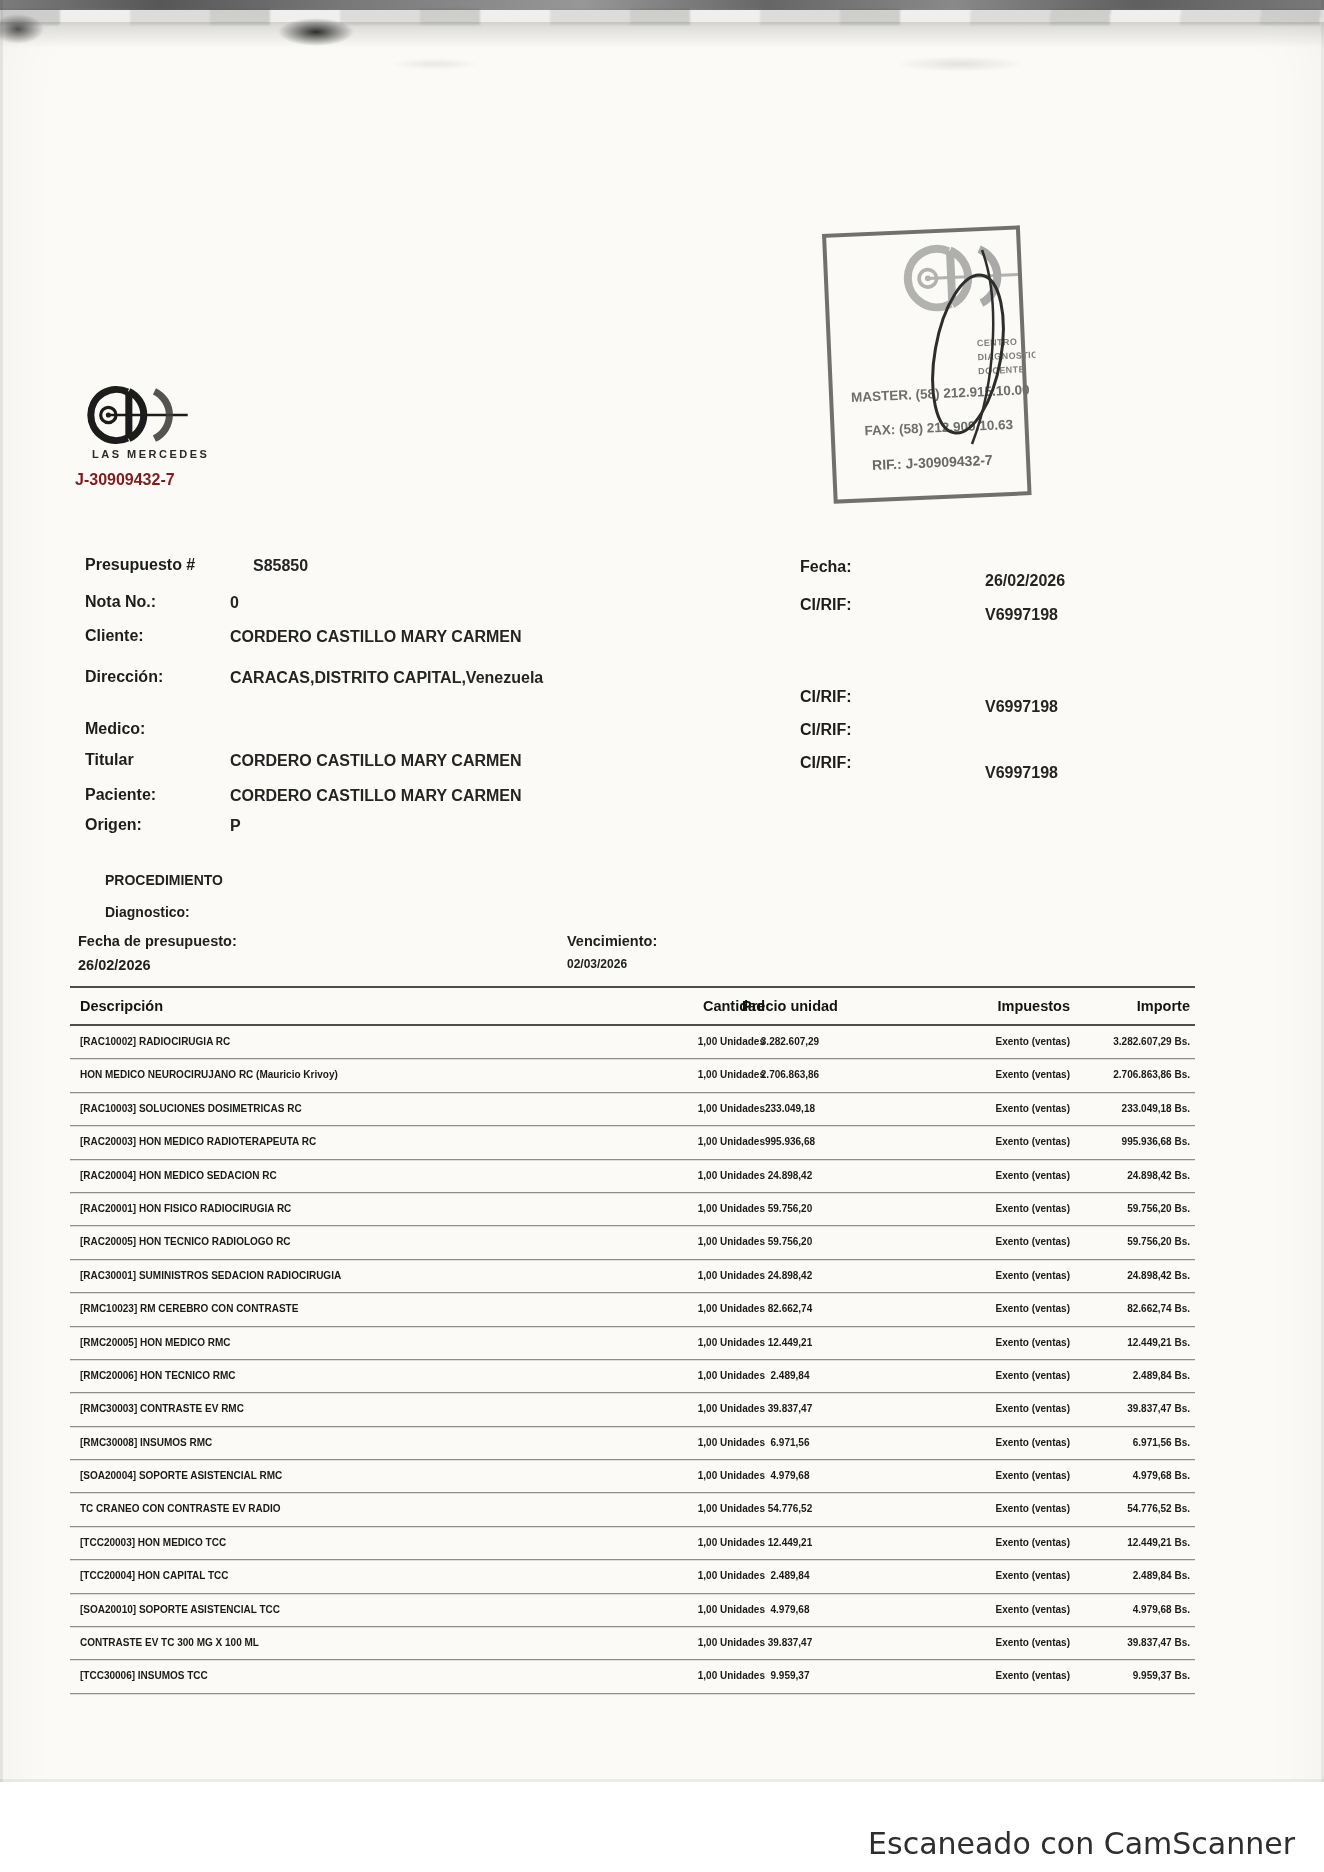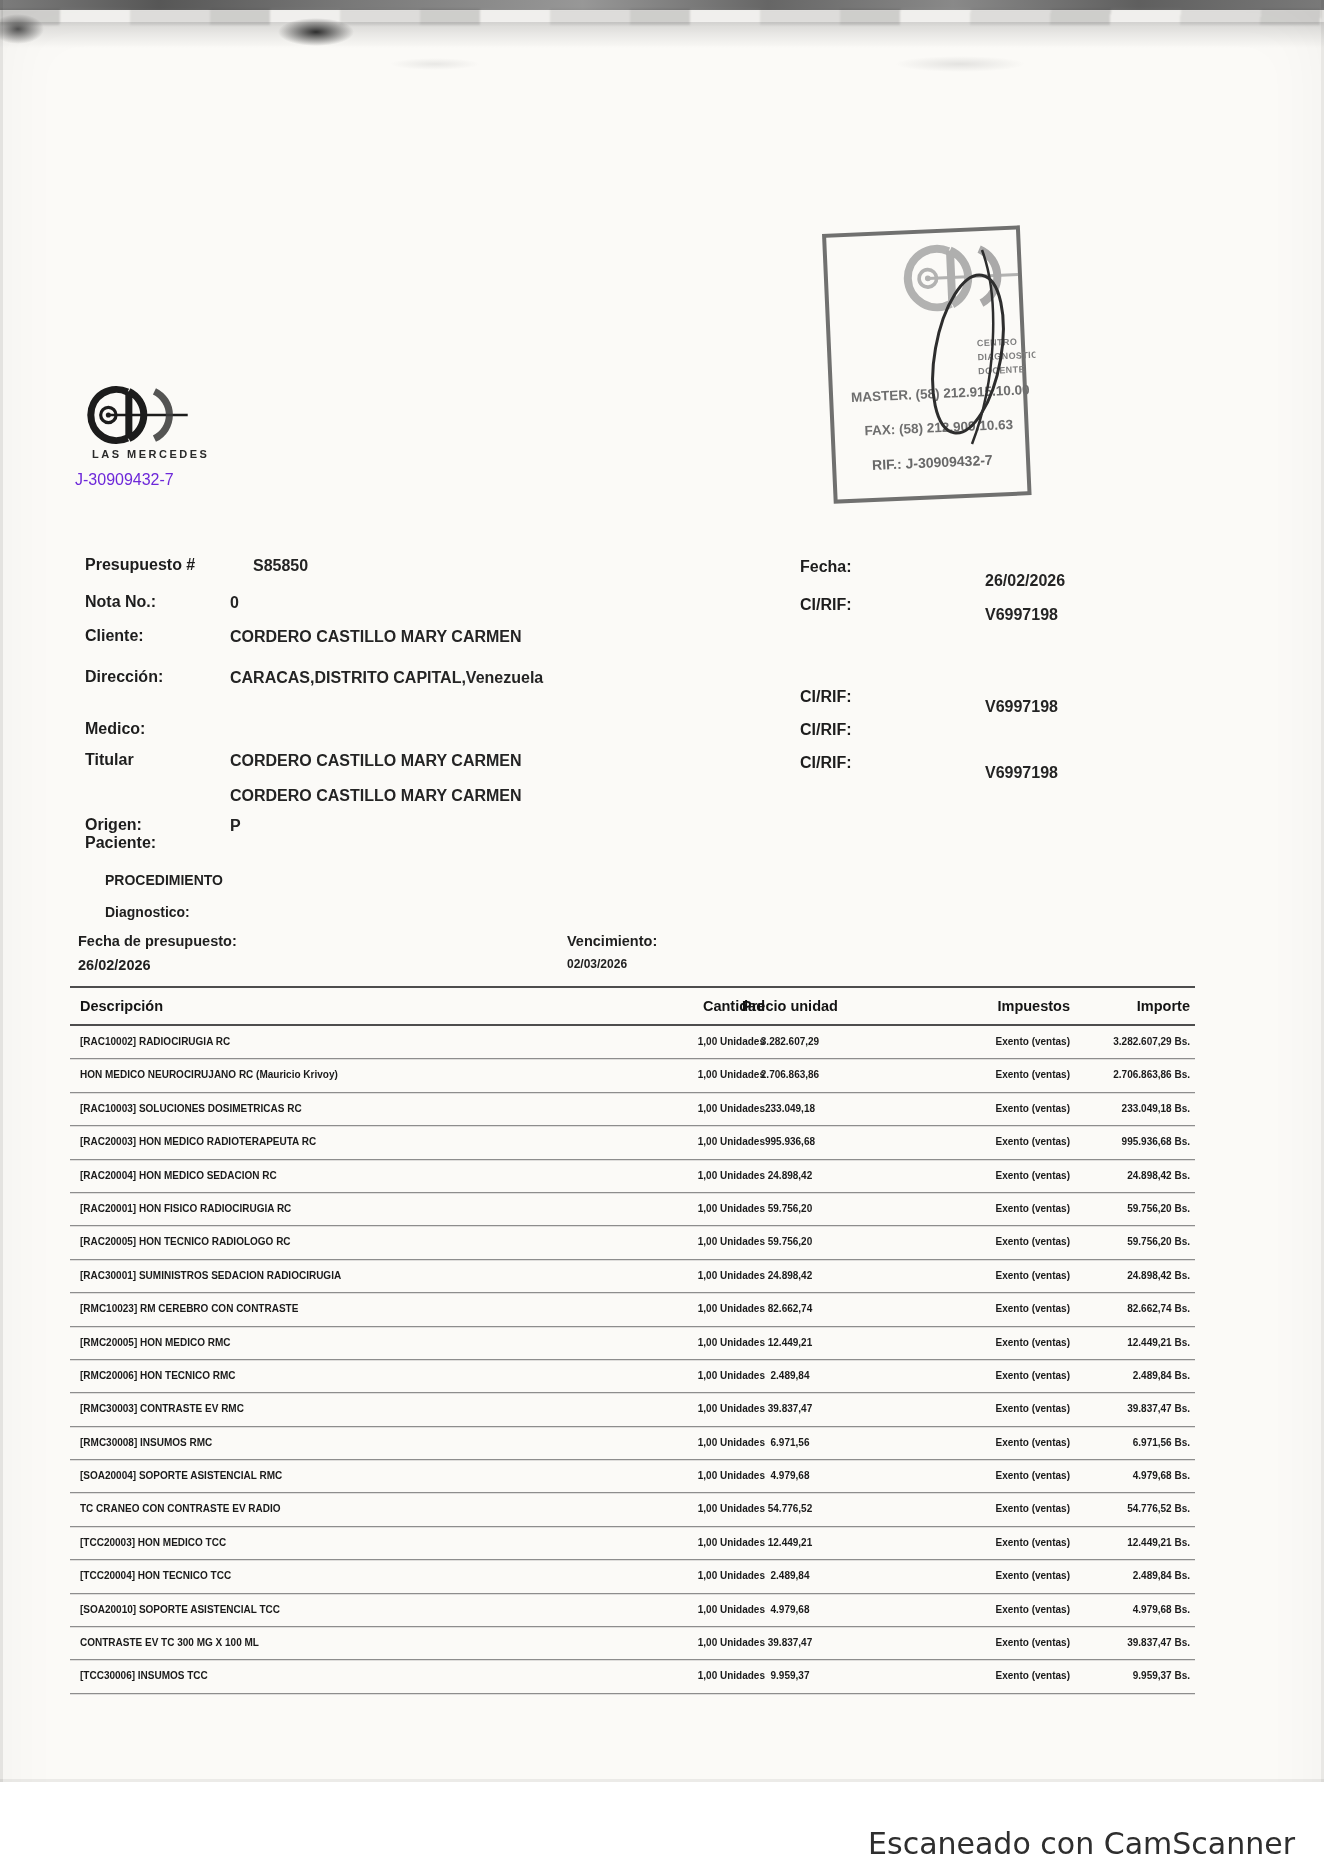--- a/index.html
+++ b/index.html
@@ -22,21 +22,21 @@
   .scan-smudge-a{position:absolute;left:895px;top:56px;width:130px;height:16px;border-radius:50%;opacity:.18;
     background:radial-gradient(closest-side,#777,transparent);}
   .scan-smudge-b{position:absolute;left:390px;top:58px;width:90px;height:12px;border-radius:50%;opacity:.14;
     background:radial-gradient(closest-side,#777,transparent);}
   .page-edge-l{position:absolute;left:0;top:0;bottom:0;width:3px;background:rgba(0,0,0,.07);}
   .page-edge-r{position:absolute;right:0;top:0;bottom:0;width:3px;background:rgba(0,0,0,.05);}
   
   .logo-box{position:absolute;left:86px;top:383px;width:130px;}
   .logo-sub{position:absolute;left:92px;top:448px;font-size:11px;font-weight:700;
             letter-spacing:2.5px;color:#2a2a2a;}
-  .logo-rif{position:absolute;left:75px;top:471px;font-size:16px;font-weight:400;color:#6d28d9;}
+  .logo-rif{position:absolute;left:75px;top:471px;font-size:16px;font-weight:700;color:#7f1d1d;}
   .doc-title{position:absolute;left:255px;top:386px;font-size:25px;font-weight:700;
              letter-spacing:-0.4px;color:#151515;white-space:nowrap;z-index:4;}
   
   .stamp{position:absolute;left:822px;top:234px;width:190px;height:262px;
          border:4px solid rgba(58,58,58,.72);transform:rotate(-2.5deg);
          transform-origin:top left;z-index:2;}
   .stamp .s-logo{position:absolute;left:75px;top:8px;width:124px;opacity:.75;}
   .stamp-lines{position:absolute;left:146px;top:106px;width:58px;overflow:hidden;
                font-size:9px;line-height:1.55;font-weight:700;color:#7e7e7e;
                letter-spacing:.4px;white-space:nowrap;}
@@ -137,21 +137,21 @@
       <span class="fvalue" style="top: 557px; margin-left: 23px;">S85850</span>
       <span class="flabel" style="top: 593px;">Nota No.:</span>
       <span class="fvalue" style="top: 594px;">0</span>
       <span class="flabel" style="top: 627px;">Cliente:</span>
       <span class="fvalue" style="top: 628px;">CORDERO CASTILLO MARY CARMEN</span>
       <span class="flabel" style="top: 668px;">Dirección:</span>
       <span class="fvalue" style="top: 669px;">CARACAS,DISTRITO CAPITAL,Venezuela</span>
       <span class="flabel" style="top: 720px;">Medico:</span>
       <span class="flabel" style="top: 751px;">Titular</span>
       <span class="fvalue" style="top: 752px;">CORDERO CASTILLO MARY CARMEN</span>
-      <span class="flabel" style="top: 786px; margin-top: 48px;">Paciente:</span>
+      <span class="flabel" style="top: 786px;">Paciente:</span>
       <span class="fvalue" style="top: 787px;">CORDERO CASTILLO MARY CARMEN</span>
       <span class="flabel" style="top: 816px; text-align: center;">Origen:</span>
       <span class="fvalue" style="top: 817px;">P</span>
       <span class="rlabel" style="top: 558px;">Fecha:</span>
       <span class="rvalue" style="top: 572px;">26/02/2026</span>
       <span class="rlabel" style="top: 596px;">CI/RIF:</span>
       <span class="rvalue" style="top: 606px;">V6997198</span>
       <span class="rlabel" style="top: 688px;">CI/RIF:</span>
       <span class="rvalue" style="top: 698px;">V6997198</span>
       <span class="rlabel" style="top: 721px;">CI/RIF:</span>
@@ -281,21 +281,21 @@
           <span class="c5">54.776,52 Bs.</span>
         </div>
         <div class="trow">
           <span class="c1">[TCC20003] HON MEDICO TCC</span>
           <span class="c2">1,00 Unidades</span>
           <span class="c3">12.449,21</span>
           <span class="c4">Exento (ventas)</span>
           <span class="c5">12.449,21 Bs.</span>
         </div>
         <div class="trow">
-          <span class="c1">[TCC20004] HON TECNICO TCC</span>
+          <span class="c1">[TCC20004] HON CAPITAL TCC</span>
           <span class="c2">1,00 Unidades</span>
           <span class="c3">2.489,84</span>
           <span class="c4">Exento (ventas)</span>
           <span class="c5">2.489,84 Bs.</span>
         </div>
         <div class="trow">
           <span class="c1">[SOA20010] SOPORTE ASISTENCIAL TCC</span>
           <span class="c2">1,00 Unidades</span>
           <span class="c3">4.979,68</span>
           <span class="c4">Exento (ventas)</span>

